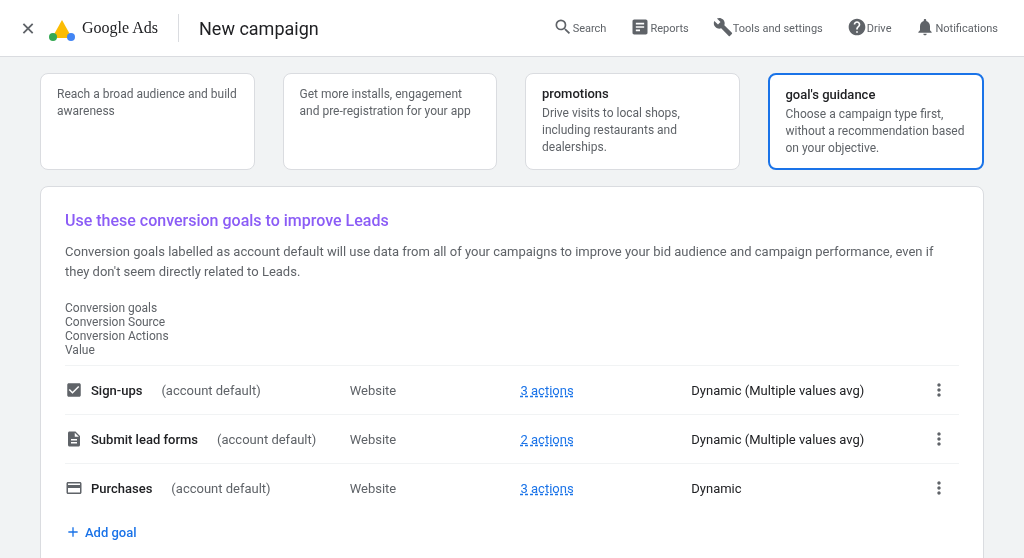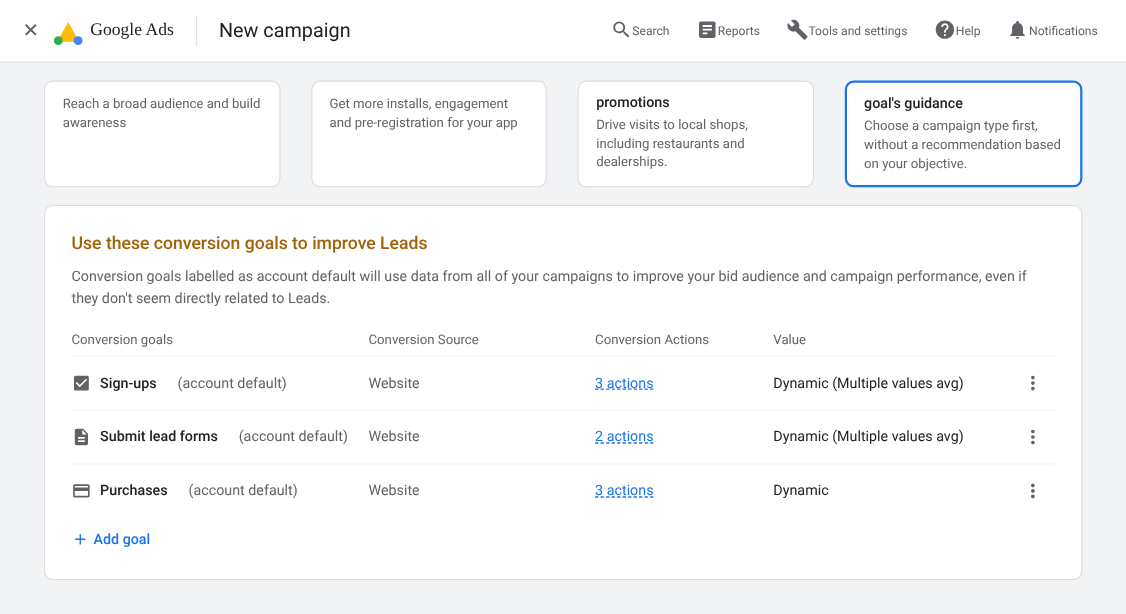--- a/index.html
+++ b/index.html
@@ -137,42 +137,43 @@
     .conversion-section {
       background: #fff;
       border-radius: 8px;
       border: 1px solid #dadce0;
       padding: 24px;
       margin-bottom: 16px;
     }
     .conversion-section-title {
       font-size: 16px;
       font-weight: 500;
-      color: #a16207;
+      color: #8b5cf6;
       margin-bottom: 12px;
     }
     .conversion-desc {
       font-size: 13px;
       color: #5f6368;
       line-height: 1.5;
       margin-bottom: 20px;
     }
 
     
     .goals-table {
       width: 100%;
     }
     .table-header-row {
       display: flex;
       padding: 0 0 8px 0;
       border-bottom: 1px solid #f1f3f4;
+      flex-direction: column;
     }
     .col-goal { flex: 2.5; font-size: 12px; color: #5f6368; }
     .col-source { flex: 1.5; font-size: 12px; color: #5f6368; }
-    .col-actions { flex: 1.5; font-size: 12px; color: #5f6368; margin-left: 44px; }
+    .col-actions { flex: 1.5; font-size: 12px; color: #5f6368; }
     .col-value { flex: 2; font-size: 12px; color: #5f6368; }
     .col-menu { width: 40px; }
 
     
     .goal-row {
       display: flex;
       align-items: center;
       padding: 14px 0;
       border-bottom: 1px solid #f1f3f4;
     }
@@ -287,21 +288,21 @@
           </svg>
       </span>
       <span class="icon-label">Tools and settings</span>
     </div>
     <div class="nav-icon-btn">
       <span class="icon-shape">
         <svg width="20" height="20" viewBox="0 0 24 24" fill="#5f6368">
             <path d="M12 2C6.48 2 2 6.48 2 12s4.48 10 10 10 10-4.48 10-10S17.52 2 12 2zm1 17h-2v-2h2v2zm2.07-7.75l-.9.92C13.45 12.9 13 13.5 13 15h-2v-.5c0-1.1.45-2.1 1.17-2.83l1.24-1.26c.37-.36.59-.86.59-1.41 0-1.1-.9-2-2-2s-2 .9-2 2H8c0-2.21 1.79-4 4-4s4 1.79 4 4c0 .88-.36 1.68-.93 2.25z"></path>
           </svg>
       </span>
-      <span class="icon-label">Help</span>
+      <span class="icon-label">Drive</span>
     </div>
     <div class="nav-icon-btn">
       <span class="icon-shape">
         <svg width="20" height="20" viewBox="0 0 24 24" fill="#5f6368">
             <path d="M12 22c1.1 0 2-.9 2-2h-4c0 1.1.9 2 2 2zm6-6v-5c0-3.07-1.64-5.64-4.5-6.32V4c0-.83-.67-1.5-1.5-1.5s-1.5.67-1.5 1.5v.68C7.63 5.36 6 7.92 6 11v5l-2 2v1h16v-1l-2-2z"></path>
           </svg>
       </span>
       <span class="icon-label">Notifications</span>
     </div>
   </div>

